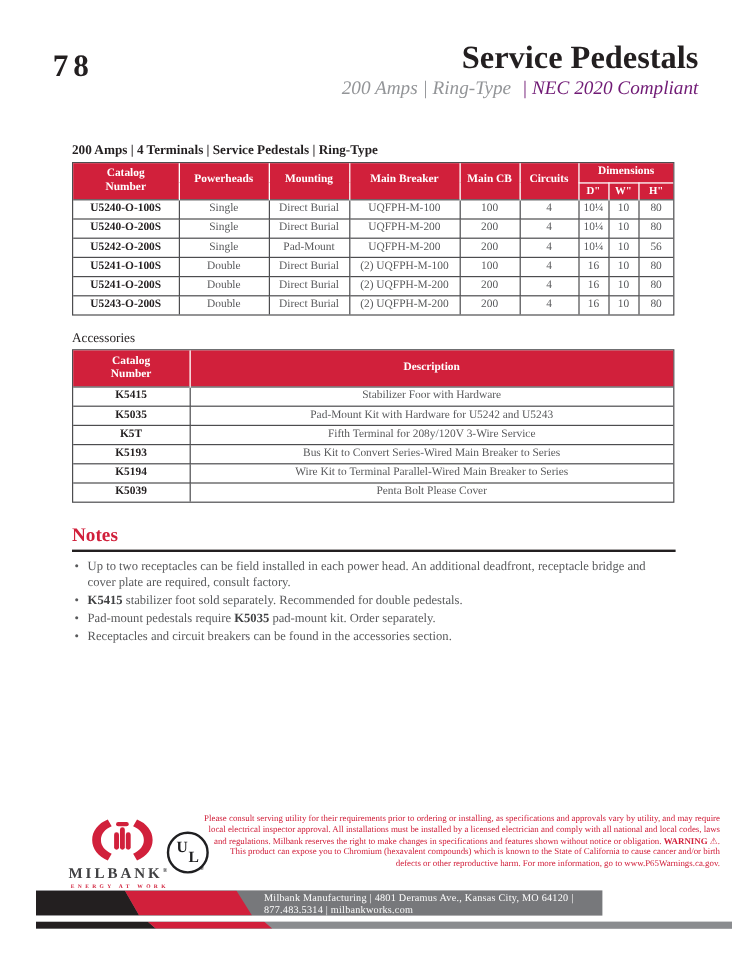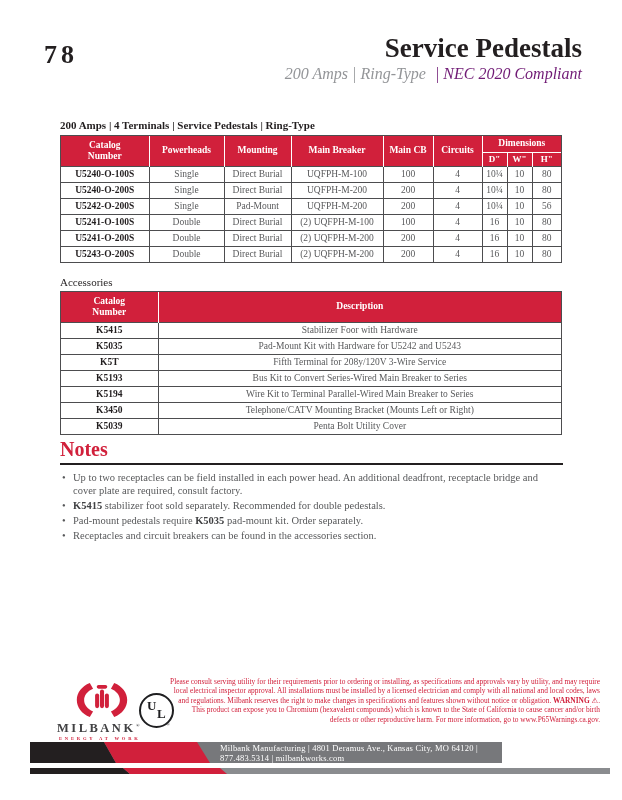--- a/index.html
+++ b/index.html
@@ -28,21 +28,21 @@
   thead tr.top th { height:16px; }
   tbody td { border:1px solid #4d4d4f; height:16px; font-size:9.5px; color:#58595b; text-align:center; vertical-align:middle; padding:0 2px; }
   tbody td:first-child { border-left:none; }
   tbody td:last-child { border-right:none; }
   tbody tr:last-child td { border-bottom:none; }
   td.catalog { font-weight:bold; color:#231f20; }
   .acc-label { position:absolute; left:60px; top:276px; font-size:11px; color:#231f20; }
 
   
   .notes { position:absolute; left:60px; top:438px; width:503px; }
-  .notes-title { color:#d1203b; font-weight:bold; font-size:20px; }
+  .notes-title { color:#d1203b; font-weight:bold; font-size:16px; }
   .notes-rule { border:none; border-top:2px solid #231f20; margin:2px 0 6px 0; }
   .note { position:relative; font-size:10.5px; line-height:13px; color:#58595b; padding-left:13px; margin-bottom:2px; }
   .note .bullet { position:absolute; left:2px; top:0; }
   .note b { color:#404143; }
 
   
   .logo-icon { position:absolute; left:76px; top:681px; width:52px; height:38px; }
   .logo-word { position:absolute; left:57px; top:721px; width:120px; font-size:12.5px; font-weight:bold; letter-spacing:2.5px; color:#414143; }
   .logo-reg { font-size:5px; vertical-align:super; letter-spacing:0; }
   .logo-tagline { position:absolute; left:59px; top:736px; font-size:4.6px; letter-spacing:2.8px; color:#d1203b; font-weight:bold; }
@@ -207,26 +207,22 @@
         </tr>
         <tr>
           <td class="catalog">K5193</td>
           <td>Bus Kit to Convert Series-Wired Main Breaker to Series</td>
         </tr>
         <tr>
           <td class="catalog">K5194</td>
           <td>Wire Kit to Terminal Parallel-Wired Main Breaker to Series</td>
         </tr>
         <tr>
-          <td class="catalog">K3450</td>
-          <td>Telephone/CATV Mounting Bracket (Mounts Left or Right)</td>
-        </tr>
-        <tr>
           <td class="catalog">K5039</td>
-          <td>Penta Bolt Utility Cover</td>
+          <td>Penta Bolt Please Cover</td>
         </tr>
       </tbody>
     </table>
   </div>
 
   <div class="notes">
     <div class="notes-title">Notes</div>
     <hr class="notes-rule">
     <div class="note">
       <span class="bullet">•</span><span>Up to two receptacles can be field installed in each power head. An additional deadfront, receptacle bridge and cover plate are required, consult factory.</span><b></b><span></span>

